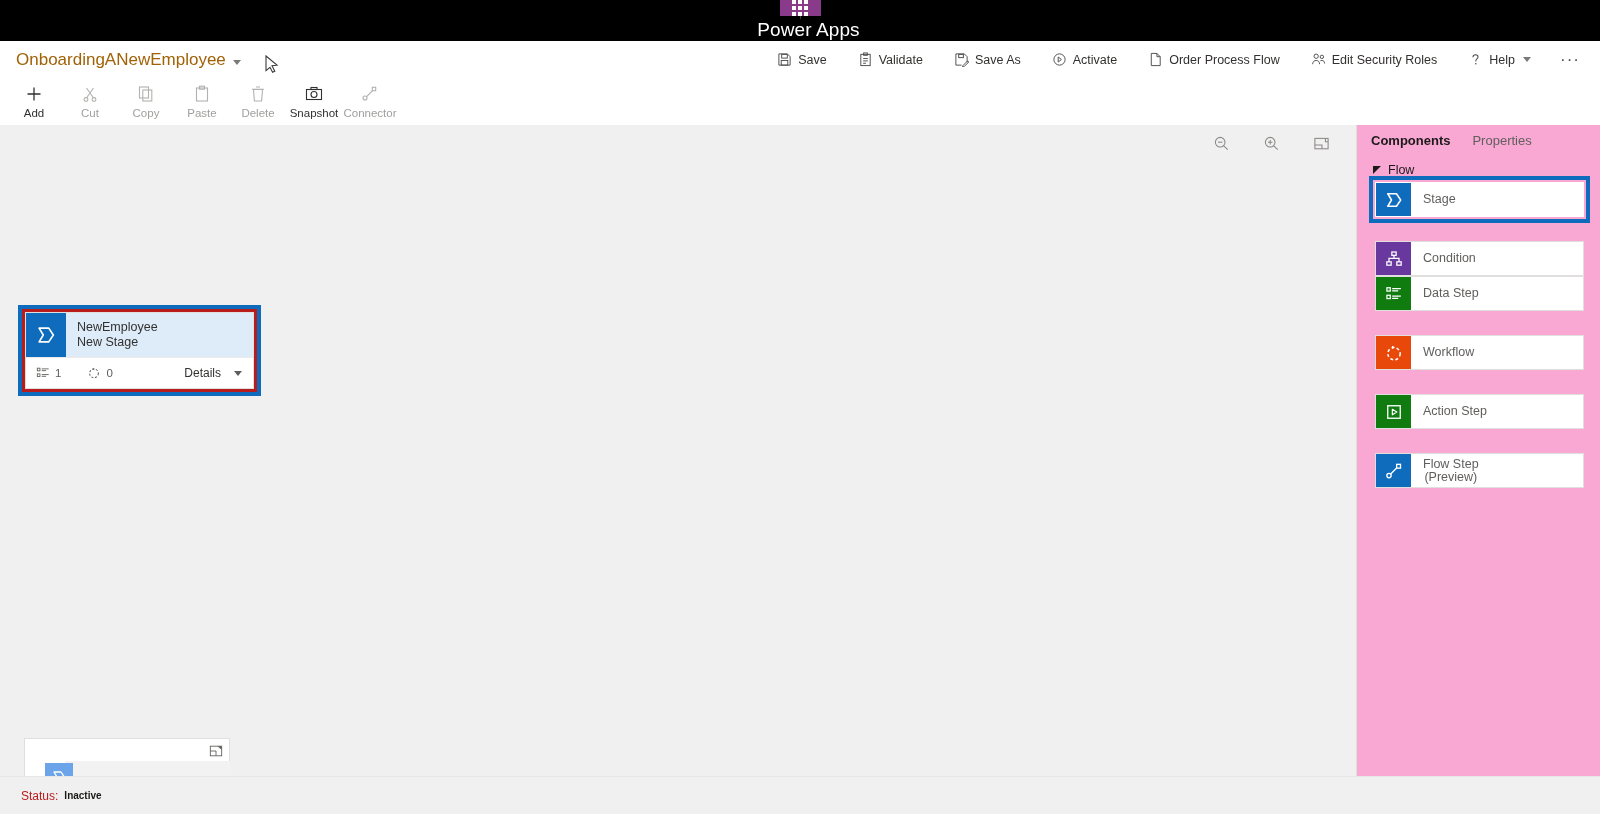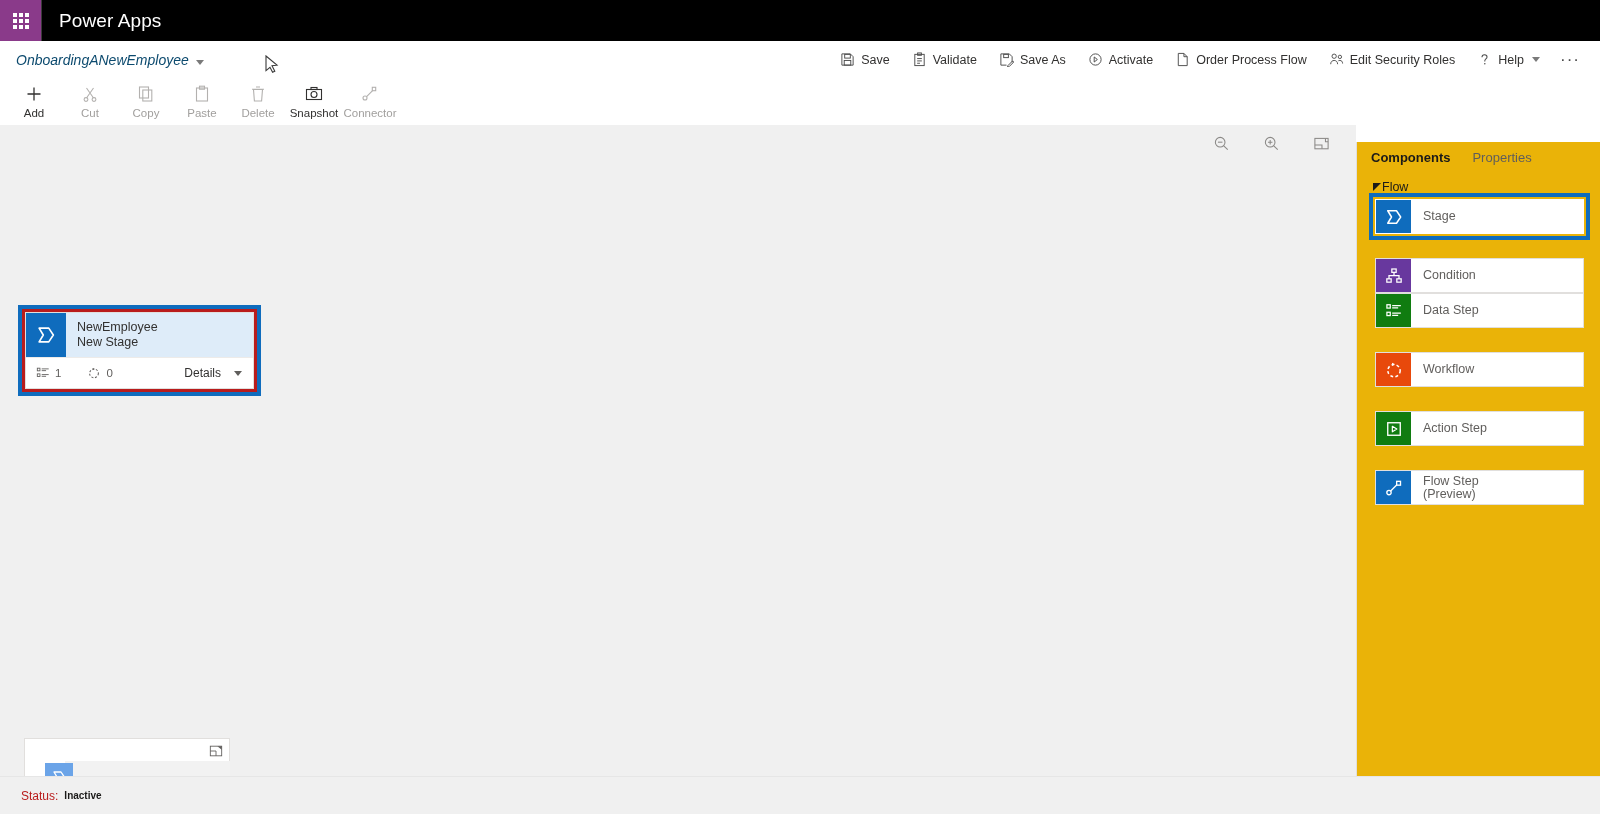--- a/index.html
+++ b/index.html
@@ -7,21 +7,21 @@
     width: 1600px; height: 814px;
     font-family: "Liberation Sans", sans-serif;
     background: #ffffff;
     overflow: hidden;
   }
 
   
   #app-header {
     position: absolute; left: 0; top: 0; width: 1600px; height: 41px;
     background: #000000;
-    display: flex; align-items: center;
+    display: flex; align-items: center; flex-direction: column;
   }
   #waffle-button {
     width: 41px; height: 41px; background: #8a3a8a;
     display: flex; align-items: center; justify-content: center;
     cursor: pointer;
   }
   #waffle-grid { display: grid; grid-template-columns: repeat(3, 4px);
     grid-template-rows: repeat(3, 4px); gap: 2px; }
   #waffle-grid i { background: #ffffff; display: block; width: 4px; height: 4px; }
   #header-divider { width: 1px; height: 41px; background: #3b3b3b; }
@@ -30,29 +30,29 @@
   }
 
   
   #command-bar {
     position: absolute; left: 0; top: 41px; width: 1600px; height: 37px;
     background: #ffffff; display: flex; align-items: center;
   }
   #flow-name-wrap {
     display: flex; align-items: baseline; padding-left: 16px; cursor: pointer;
   }
-  #flow-name { font-size: 14px; color: #0c4a6e; font-weight: 400; font-style: italic; }
+  #flow-name { font-size: 17px; color: #a16207; font-weight: 400; }
   .caret-down {
     display: inline-block; width: 0; height: 0; margin-left: 7px;
     border-left: 4.5px solid transparent; border-right: 4.5px solid transparent;
     border-top: 5px solid #7a7a7a;
   }
   #command-actions {
     margin-left: auto; display: flex; align-items: flex-start;
-    padding-right: 11px; gap: 0px;
+    padding-right: 11px; gap: 9px;
   }
   .cmd-btn {
     display: flex; align-items: center; gap: 6px;
     height: 32px; padding: 0 11px; cursor: pointer;
     font-size: 12.5px; color: #323130; white-space: nowrap;
   }
   .cmd-ico { width: 15px; height: 15px; display: block; }
   .cmd-ico svg { display: block; width: 15px; height: 15px; }
   #overflow-btn { padding: 0 9px; font-size: 17px; letter-spacing: 1px;
     color: #4a4a4a; line-height: 10px; }
@@ -131,29 +131,29 @@
     position: absolute; left: 20px; top: 24px; width: 28px; height: 28px;
     background: #6ba4e8; display: flex; align-items: center; justify-content: center;
   }
   #minimap-collapse {
     position: absolute; right: 6px; top: 5px; width: 14px; height: 14px;
     cursor: pointer;
   }
 
   
   #right-panel {
-    position: absolute; left: 1356px; top: 142px; width: 244px; height: 651px;
-    background: #eab308; border-left: 1px solid #e1dfdd;
+    position: absolute; left: 1356px; top: 125px; width: 244px; height: 651px;
+    background: #f9a8d4; border-left: 1px solid #e1dfdd; text-align: center;
   }
   #panel-tabs { display: flex; align-items: center; padding: 8px 0 0 14px; gap: 22px; }
   .panel-tab { font-size: 13px; cursor: pointer; padding-bottom: 3px; }
   .panel-tab.active { color: #1b1a19; font-weight: 700; }
   .panel-tab:not(.active) { color: #605e5c; }
   .group-header {
-    display: flex; align-items: center; gap: 1px;
+    display: flex; align-items: center; gap: 7px;
     padding: 12px 0 5px 16px; cursor: pointer;
   }
   .group-caret {
     width: 0; height: 0;
     border-top: 8px solid #1b1a19;
     border-right: 8px solid transparent;
   }
   .group-title { font-size: 12.5px; color: #1b1a19; }
   .comp-list { padding: 0 16px 0 18px; display: flex; flex-direction: column; gap: 24px; }
   .comp-item {

